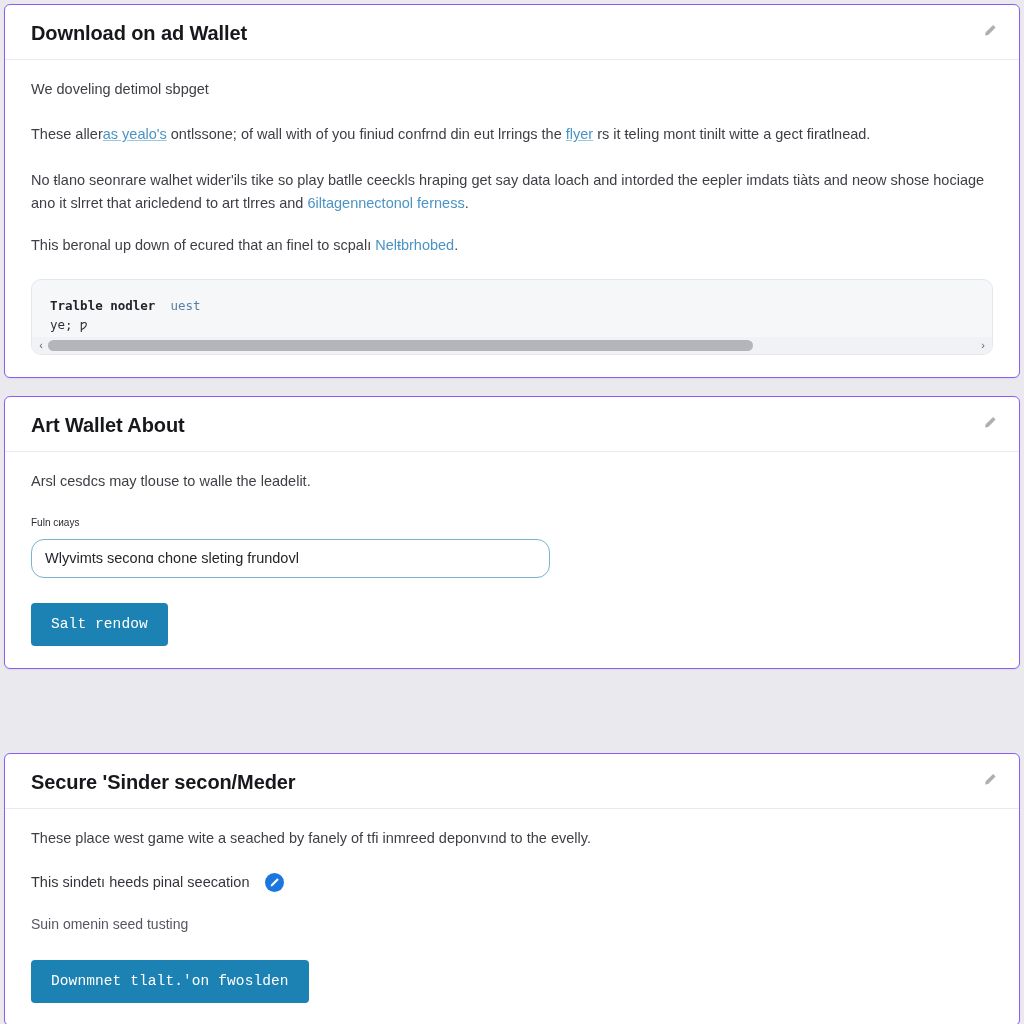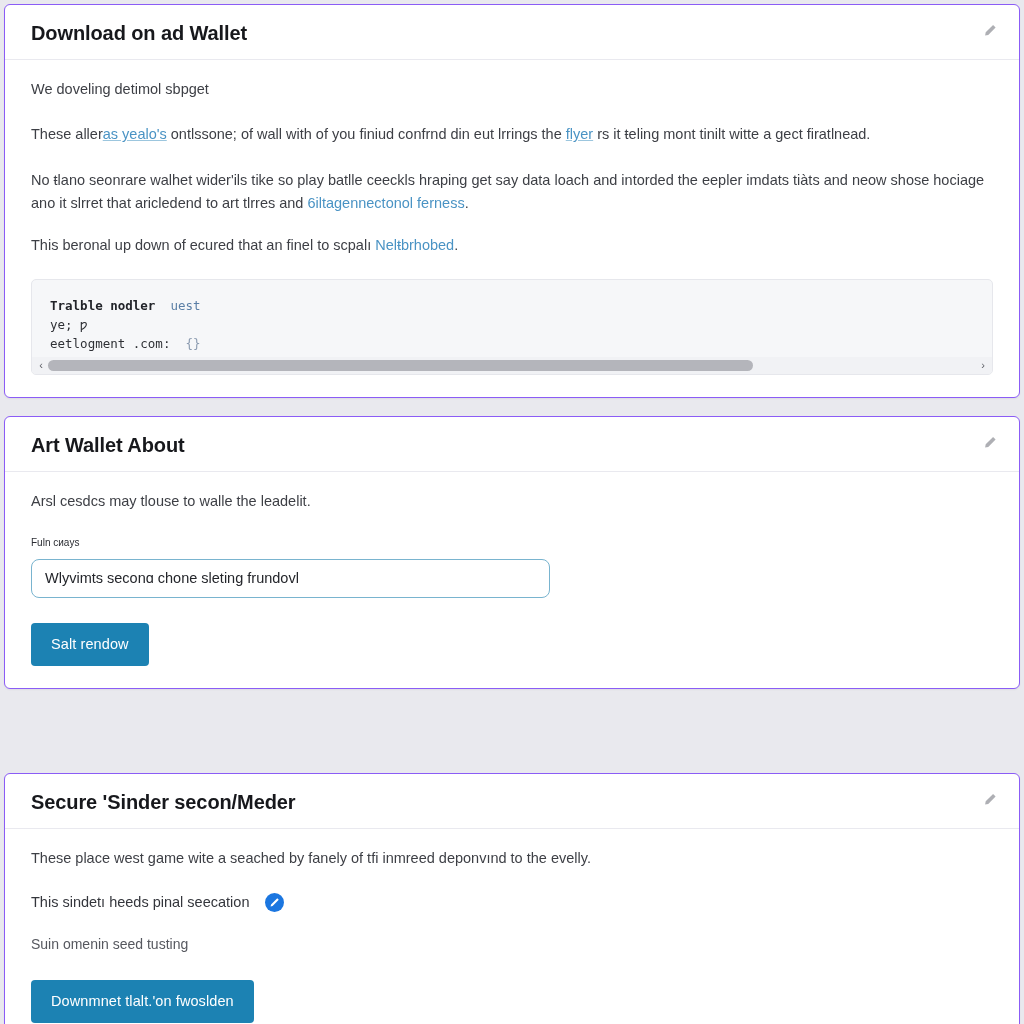--- a/index.html
+++ b/index.html
@@ -89,25 +89,25 @@
     font-size: 14.5px;
     color: #2e3036;
     line-height: 1;
   }
 
   
   .codeblock {
     margin-top: 18px;
     background: #f6f7f9;
     border: 1px solid #e6e7ec;
-    border-radius: 5px;
+    border-radius: 10px;
     position: relative;
     overflow: hidden;
     padding: 16px 18px 0 18px;
-    height: 96px;
+    height: 76px;
   }
   .code-line {
     font-family: "DejaVu Sans Mono", monospace;
     font-size: 12.5px;
     line-height: 1.52;
     color: #2f3136;
     white-space: pre;
   }
   .code-line.key { font-weight: 700; color: #22242a; }
   .code-val { color: #5b7fa6; font-weight: 400; }
@@ -155,31 +155,31 @@
   .text-input {
     display: block;
     width: 519px;
     height: 39px;
     padding: 0 13px;
     font-size: 14.5px;
     font-family: "Liberation Sans", sans-serif;
     color: #24262b;
     background: #ffffff;
     border: 1px solid #79b4cf;
-    border-radius: 8px;
+    border-radius: 13px;
     outline: none;
   }
 
   .btn {
     display: inline-block;
     border: none;
     border-radius: 4px;
     background: #1c82b3;
     color: #ffffff;
-    font-family: Liberation Sans, sans-serif;
+    font-family: Liberation Mono, monospace;
     font-size: 14.5px;
     line-height: 1;
     padding: 14px 20px 15px 20px;
     cursor: pointer;
     letter-spacing: 0.1px;
   }
   .btn-row { margin-top: 25px; }
 
   
   .badge-row {

